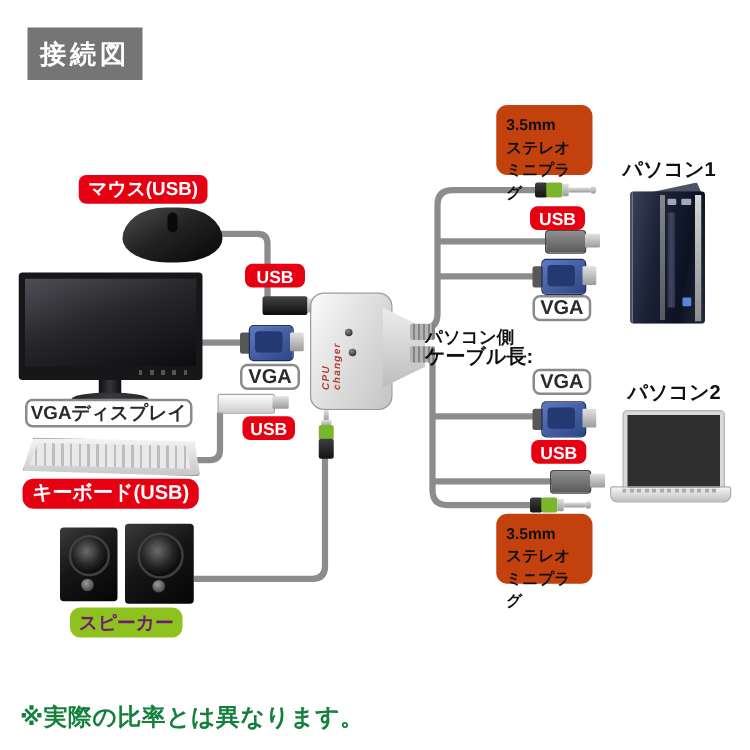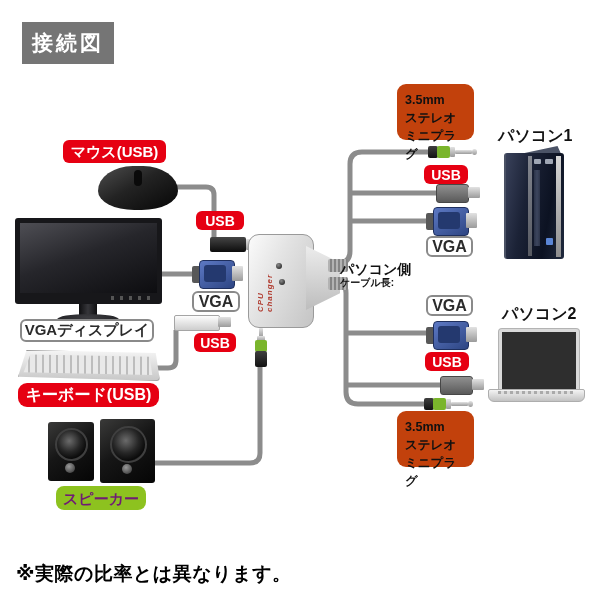--- a/index.html
+++ b/index.html
@@ -11,21 +11,21 @@
   .red-label{background:#e60012;color:#fff;font-weight:bold;border-radius:6px;
     display:flex;align-items:center;justify-content:center;line-height:1;}
   .green-label{background:#8dc21f;color:#701a75;font-weight:bold;border-radius:8px;
     display:flex;align-items:center;justify-content:center;line-height:1;}
   .green-label-multi{background:#c2410c;color:#111;font-weight:bold;border-radius:9px;
     padding:7px 6px 6px 8px;font-size:12.5px;line-height:1.45;}
   .white-label{background:#fff;border:2px solid #8a8a8a;border-radius:6px;color:#2b2b2b;
     font-weight:bold;display:flex;align-items:center;justify-content:center;box-sizing:border-box;}
   .pc-name{font-weight:bold;font-size:16px;color:#111;}
   .note-line{font-weight:bold;color:#111;line-height:1.15;}
-  .footer-note{color:#000000;font-weight:bold;font-size:19px;letter-spacing:0.5px;}
+  .footer-note{color:#15803d;font-weight:bold;font-size:19px;letter-spacing:0.5px;}
   .cable-svg{position:absolute;top:0;left:0;pointer-events:none;}
   
   .mon-frame{background:#17171a;border-radius:3px;}
   .mon-screen{background:linear-gradient(160deg,#4e4e54 0%,#26262b 45%,#0d0d10 100%);}
   .mon-neck{background:linear-gradient(90deg,#0e0e10,#36363a,#0e0e10);}
   .mon-base{background:radial-gradient(ellipse at 50% 30%,#3c3c40,#1a1a1d);border-radius:50%;}
   
   .kb{background:linear-gradient(#f4f4f4,#c8c8c8);border:1px solid #9c9c9c;border-radius:3px;
     clip-path:polygon(6% 0%,97% 10%,100% 100%,0% 86%);}
   .kb-keys{background:repeating-linear-gradient(90deg,#bdbdbd 0 2px,#e9e9e9 2px 7px);
@@ -189,21 +189,21 @@
     <div class="abs tower-strip" style="left:24px;top:10px;width:4px;height:100px;opacity:.55;"></div>
     <div class="abs tower-strip" style="left:52px;top:10px;width:5px;height:101px;"></div>
     <div class="abs tower-vent" style="left:30px;top:13px;width:7px;height:5px;"></div>
     <div class="abs tower-vent" style="left:41px;top:13px;width:8px;height:5px;"></div>
     <div class="abs tower-drive" style="left:30px;top:24px;width:6px;height:76px;"></div>
     <div class="abs tower-logo" style="left:42px;top:92px;width:7px;height:7px;"></div>
   </div>
 
   <div class="abs" style="left:340px;top:261px;width:90px;">
     <div class="note-line" style="font-size:14px;">パソコン側</div>
-    <div class="note-line" style="font-size:10px;">ケーブル長:</div>
+    <div class="note-line" style="font-size:16px;">ケーブル長:</div>
   </div>
 
   <div class="abs white-label" style="left:426px;top:295px;width:47px;height:21px;font-size:16px;">VGA</div>
   <div class="abs" style="left:426px;top:319px;width:50px;height:31px;">
     <div class="abs boot" style="left:0;top:8px;width:9px;height:17px;"></div>
     <div class="abs vga-body" style="left:7px;top:2px;width:34px;height:27px;"></div>
     <div class="abs vga-face" style="left:12px;top:7px;width:22px;height:17px;"></div>
     <div class="abs metal" style="left:40px;top:8px;width:11px;height:15px;"></div>
   </div>
   <div class="abs red-label" style="left:425px;top:352px;width:44px;height:19px;font-size:14px;">USB</div>

